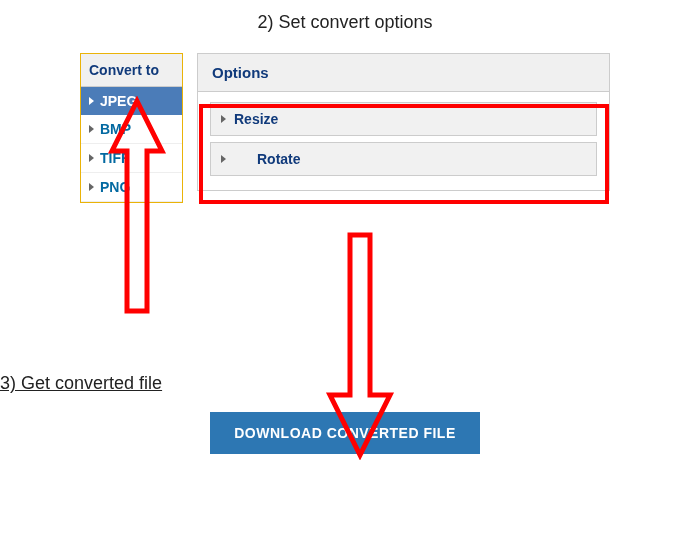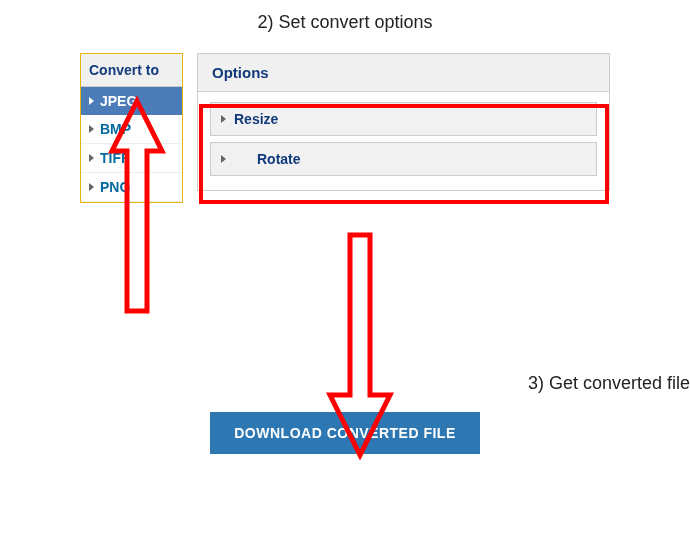--- a/index.html
+++ b/index.html
@@ -89,24 +89,25 @@
     color: #103a7b;
     font-weight: bold;
     font-size: 14px;
     cursor: pointer;
   }
   .option-row + .option-row {
     margin-top: 6px;
     gap: 31px;
   }
   .step3-title {
-    text-align: right;
+    text-align: left;
     font-size: 18px;
     color: #222;
     margin: 170px 0 18px 0;
+    text-decoration: underline;
   }
   .download-btn {
     display: block;
     margin: 0 auto;
     background: #2d77b3;
     color: #fff;
     border: none;
     padding: 13px 24px;
     font-size: 14px;
     font-weight: bold;

